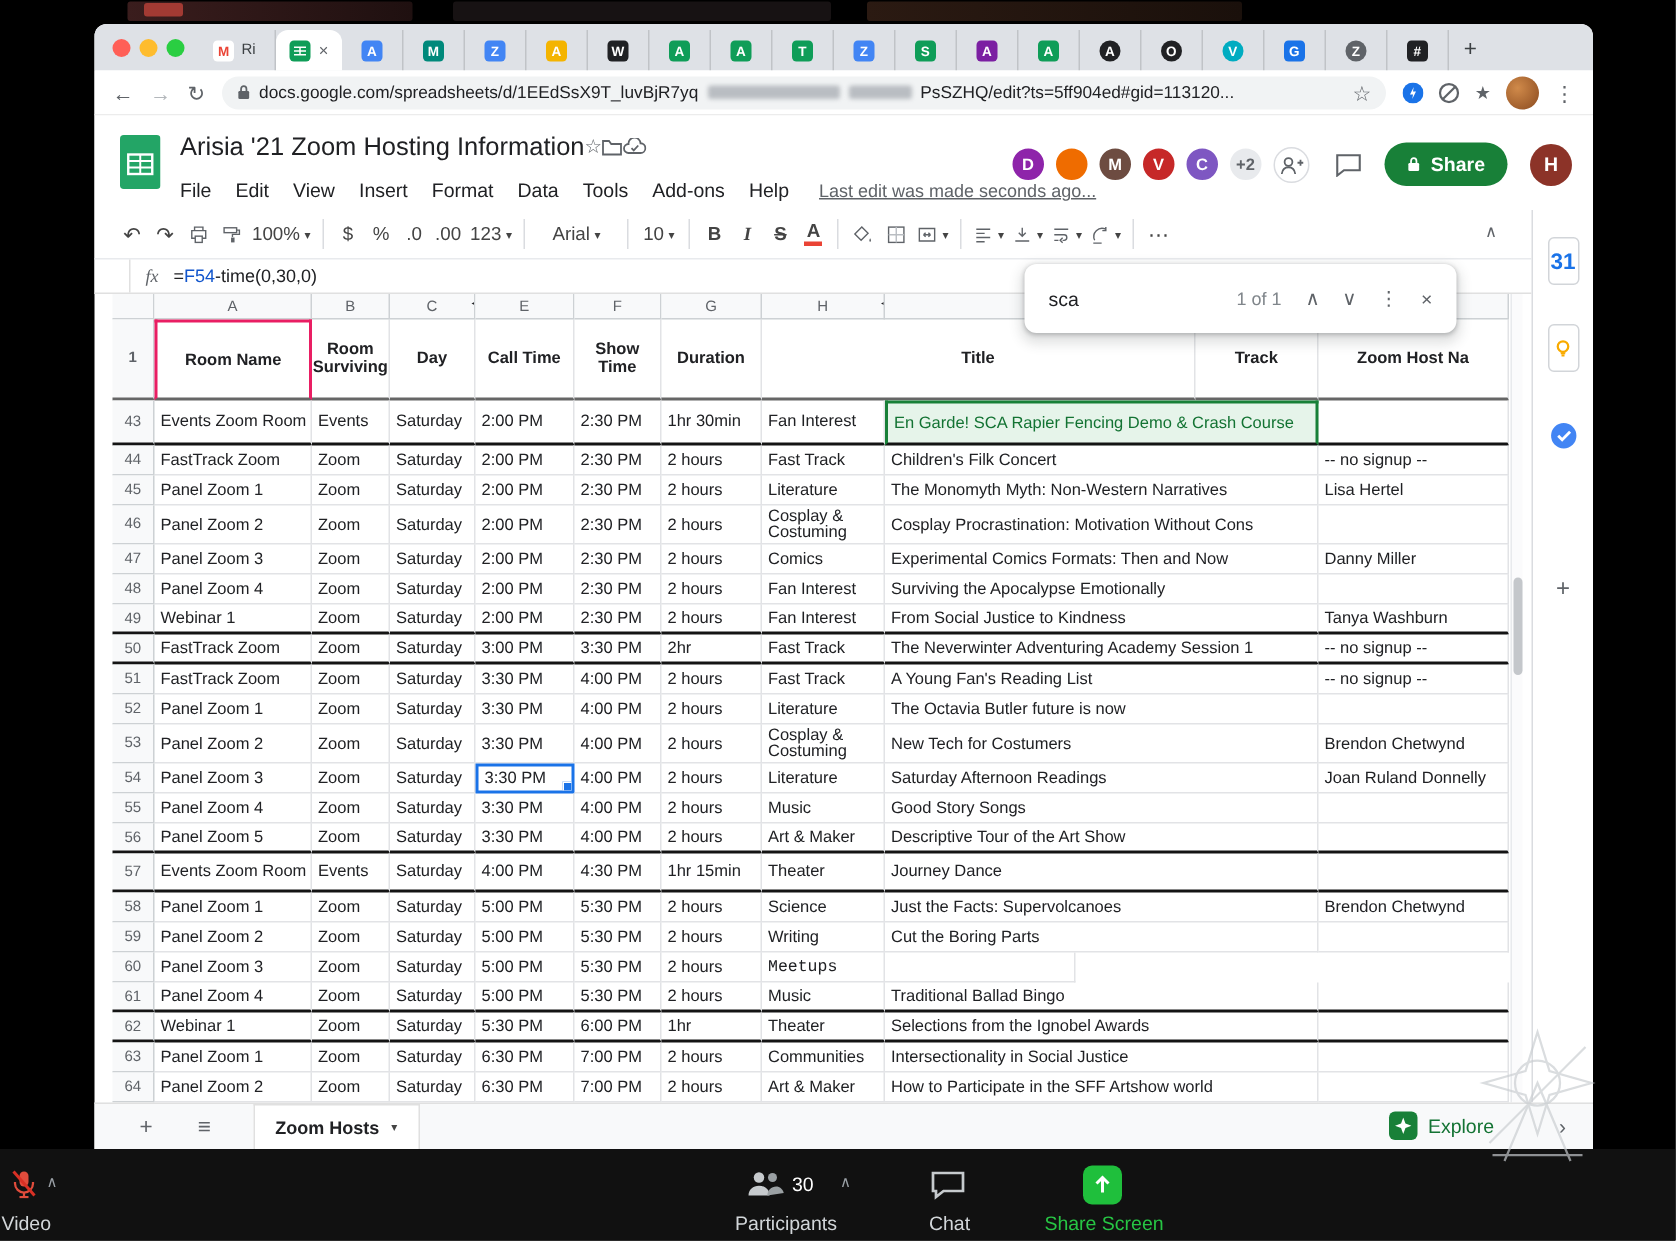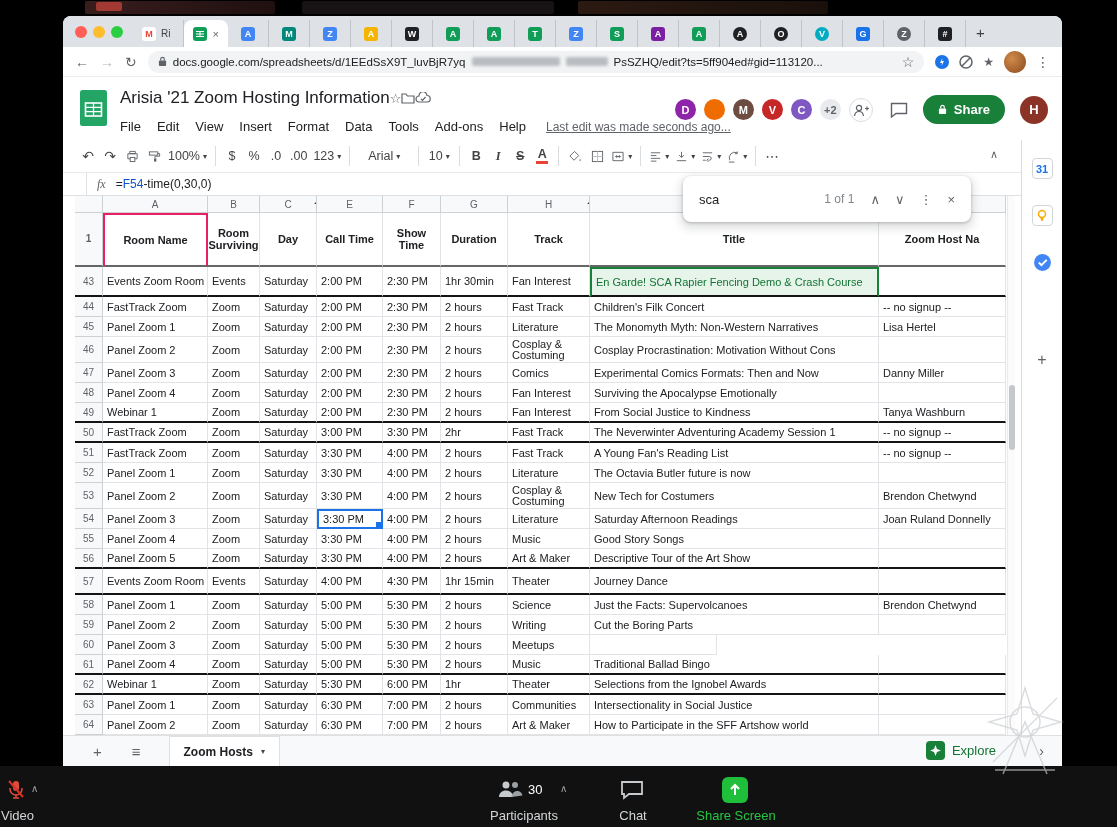--- a/index.html
+++ b/index.html
@@ -67,21 +67,21 @@
   .gc.wrapcell{white-space:normal;line-height:11px}
   .gc.found{border:2px solid #188038;background:#e6f4ea;color:#137333}
   .gc.sel{border:2px solid #1a73e8}
   .gc.sel::after{content:"";position:absolute;right:-1px;bottom:-1px;width:5px;height:5px;background:#1a73e8;border:1px solid #fff}
   .gc.pink{border:2px solid #e91e63}
   .hid{position:absolute;right:-7px;top:4px;font-size:6px;color:#202124;letter-spacing:-1px;z-index:3}
   .vscroll{position:absolute;left:944px;top:180px;width:8px;height:539px;background:#fbfbfc;border-left:1px solid #e8eaed}
   .vthumb{position:absolute;left:1px;top:189px;width:6px;height:65px;background:#c4c7cb;border-radius:3px}
   
   .spanel{position:absolute;right:0;top:124px;width:41px;height:595px;background:#fff;border-left:1px solid #dadce0;display:flex;flex-direction:column;align-items:center;padding-top:18px;gap:26px}
-  .spic{width:21px;height:21px;border-radius:4px;display:flex;align-items:center;justify-content:center;font-size:11px;font-weight:bold}
+  .spic{width:21px;height:32px;border-radius:4px;display:flex;align-items:center;justify-content:center;font-size:15px;font-weight:bold}
   .spplus{margin-top:52px;color:#5f6368;font-size:16px}
   
   .sbot{position:absolute;left:0;top:719px;width:100%;height:31px;background:#f8f9fa;border-top:1px solid #e0e0e0;display:flex;align-items:center;border-radius:0}
   .sbic{color:#5f6368;font-size:15px;margin-left:30px}
   .stab{margin-left:28px;height:30px;background:#fff;border:1px solid #e0e0e0;border-bottom:none;display:flex;align-items:center;gap:8px;padding:0 14px;font-size:12px;font-weight:bold;color:#202124}
   .explore{position:absolute;right:66px;top:5px;display:flex;align-items:center;gap:7px;font-size:13px;color:#137333}
   .expic{width:19px;height:19px;border-radius:4px;background:#188038;display:flex;align-items:center;justify-content:center}
   .nextarrow{position:absolute;right:18px;top:7px;color:#5f6368;font-size:14px}
   
   .findbox{position:absolute;left:620px;top:160px;width:288px;height:46px;background:#fff;border-radius:8px;box-shadow:0 1px 3px rgba(60,64,67,.3),0 4px 8px 3px rgba(60,64,67,.15);display:flex;align-items:center;padding:0 16px;z-index:20}
@@ -421,22 +421,22 @@
           <div class="gc letter" style="width: 127px; height: 17px;">K</div>
         </div>
         <div class="grow hdr">
           <div class="gc num" style="width: 28px; height: 54px;">1</div>
           <div class="gc pink" style="width: 105px; height: 54px;">Room Name</div>
           <div class="gc" style="width: 52px; height: 54px;">Room Surviving</div>
           <div class="gc" style="width: 57px; height: 54px;">Day</div>
           <div class="gc" style="width: 66px; height: 54px;">Call Time</div>
           <div class="gc" style="width: 58px; height: 54px;">Show Time</div>
           <div class="gc" style="width: 67px; height: 54px;">Duration</div>
+          <div class="gc" style="width: 289px; height: 54px;">Title</div>
           <div class="gc" style="width: 82px; height: 54px;">Track</div>
-          <div class="gc" style="width: 289px; height: 54px;">Title</div>
           <div class="gc" style="width: 127px; height: 54px;">Zoom Host Na</div>
         </div>
         <div class="grow sep">
           <div class="gc num" style="width: 28px; height: 30px;">43</div>
           <div class="gc" style="width: 105px; height: 30px;">Events Zoom Room</div>
           <div class="gc" style="width: 52px; height: 30px;">Events</div>
           <div class="gc" style="width: 57px; height: 30px;">Saturday</div>
           <div class="gc" style="width: 66px; height: 30px;">2:00 PM</div>
           <div class="gc" style="width: 58px; height: 30px;">2:30 PM</div>
           <div class="gc" style="width: 67px; height: 30px;">1hr 30min</div>
@@ -637,21 +637,21 @@
           <div class="gc" style="width: 127px; height: 20px;"></div>
         </div>
         <div class="grow">
           <div class="gc num" style="width: 28px; height: 20px;">60</div>
           <div class="gc" style="width: 105px; height: 20px;">Panel Zoom 3</div>
           <div class="gc" style="width: 52px; height: 20px;">Zoom</div>
           <div class="gc" style="width: 57px; height: 20px;">Saturday</div>
           <div class="gc" style="width: 66px; height: 20px;">5:00 PM</div>
           <div class="gc" style="width: 58px; height: 20px;">5:30 PM</div>
           <div class="gc" style="width: 67px; height: 20px;">2 hours</div>
-          <div class="gc" style="width: 82px; height: 20px;">Meetups</div>
+          <div class="gc" style="width: 82px; height: 20px; font-family: Liberation Mono, monospace;">Meetups</div>
           <div class="gc" style="width: 127px; height: 20px;"></div>
         </div>
         <div class="grow sep">
           <div class="gc num" style="width: 28px; height: 20px;">61</div>
           <div class="gc" style="width: 105px; height: 20px;">Panel Zoom 4</div>
           <div class="gc" style="width: 52px; height: 20px;">Zoom</div>
           <div class="gc" style="width: 57px; height: 20px;">Saturday</div>
           <div class="gc" style="width: 66px; height: 20px;">5:00 PM</div>
           <div class="gc" style="width: 58px; height: 20px;">5:30 PM</div>
           <div class="gc" style="width: 67px; height: 20px;">2 hours</div>

